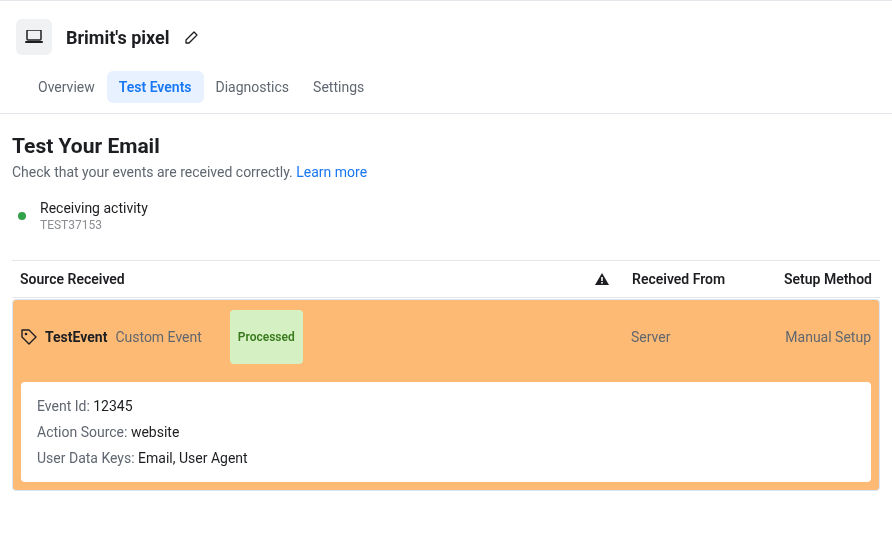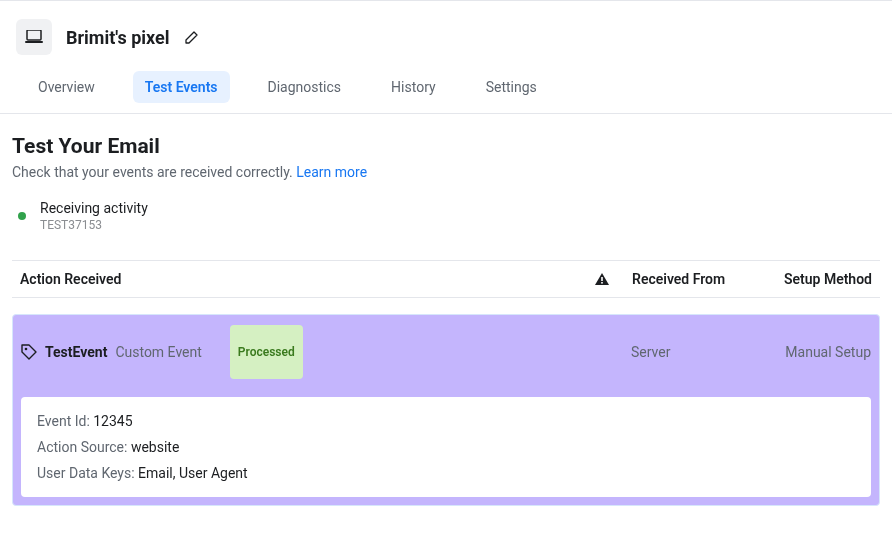--- a/index.html
+++ b/index.html
@@ -41,21 +41,21 @@
   .edit-icon {
     width: 16px;
     height: 16px;
     display: inline-flex;
     align-items: center;
     justify-content: center;
     cursor: pointer;
   }
   .tabs {
     display: flex;
-    gap: 26px;
+    gap: 0;
     margin-top: 16px;
     padding-left: 16px;
     padding-bottom: 10px;
   }
   .tab {
     font-size: 14px;
     color: #606770;
     padding: 8px 12px;
     border-radius: 6px;
     cursor: pointer;
@@ -129,24 +129,24 @@
     justify-content: center;
   }
   .th-received {
     width: 140px;
   }
   .th-setup {
     width: 100px;
     text-align: right;
   }
   .event-row {
-    background: #c4b5fd;
+    background: #fdba74;
     border-radius: 4px;
     border: 1px solid #d6e6fb;
-    margin-top: 16px;
+    margin-top: 1px;
   }
   .event-summary {
     display: flex;
     align-items: center;
     padding: 10px 8px;
     font-size: 14px;
   }
   .event-left {
     flex: 1;
     display: flex;
@@ -212,41 +212,40 @@
       <span class="edit-icon">
         <svg width="16" height="16" viewBox="0 0 16 16">
           <path d="M2 11 L10 3 L13 6 L5 14 L2 14 Z" fill="none" stroke="#1c1e21" stroke-width="1.3" stroke-linejoin="round"></path>
         </svg>
       </span>
     </div>
     <div class="tabs">
       <div class="tab">Overview</div>
       <div class="tab active">Test Events</div>
       <div class="tab">Diagnostics</div>
-      <div class="tab">History</div>
       <div class="tab">Settings</div>
     </div>
   </div>
 
   <div class="content">
     <div class="section-title">Test Your Email</div>
     <div class="section-desc">
       <span>Check that your events are received correctly. </span><a class="learn-link">Learn more</a>
     </div>
 
     <div class="status-row">
       <div class="status-dot"></div>
       <div class="status-text">
         <div class="status-label">Receiving activity</div>
         <div class="status-id">TEST37153</div>
       </div>
     </div>
 
     <div class="table-header">
-      <div class="th-left">Action Received</div>
+      <div class="th-left">Source Received</div>
       <div class="th-warn">
         <svg width="14" height="12" viewBox="0 0 14 12">
           <path d="M7 0 L14 12 L0 12 Z" fill="#1c1e21"></path>
           <rect x="6.2" y="4" width="1.6" height="4" fill="#fff"></rect>
           <rect x="6.2" y="9" width="1.6" height="1.6" fill="#fff"></rect>
         </svg>
       </div>
       <div class="th-received">Received From</div>
       <div class="th-setup">Setup Method</div>
     </div>

